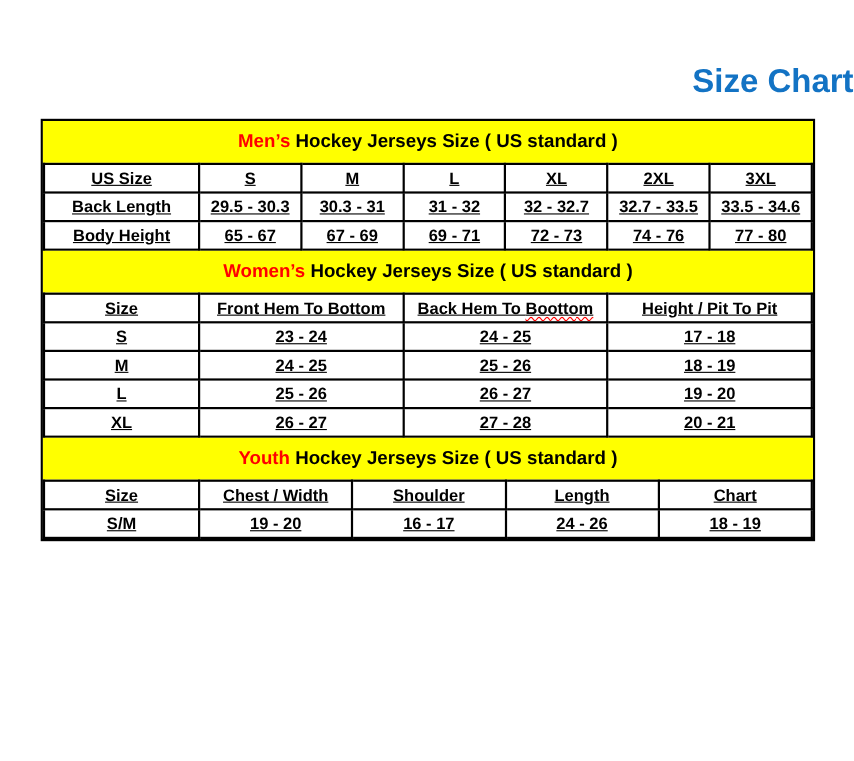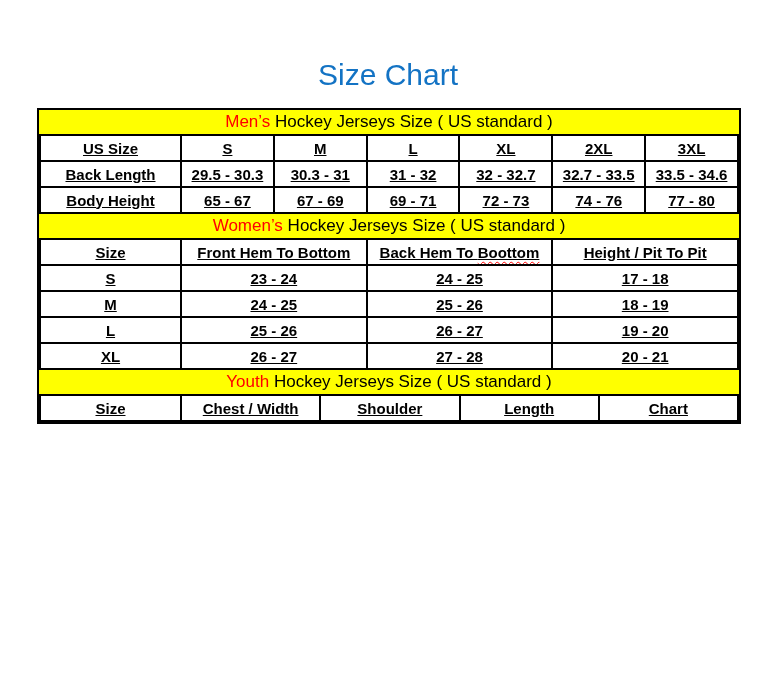--- a/index.html
+++ b/index.html
@@ -8,32 +8,32 @@
     --blue:#1373C4;
     --border:#000000;
   }
   *{box-sizing:border-box;}
   html,body{margin:0;padding:0;}
   body{
     width:776px;height:692px;overflow:hidden;background:#ffffff;
     font-family:"Liberation Sans",sans-serif;color:#000;
   }
   .page-title{
-    margin:58px 0 0 0;text-align:center;
-    font-size:30px;font-weight:normal;color:var(--blue);
+    margin:58px 0 0 0;text-align:right;
+    font-size:30px;font-weight:bold;color:var(--blue);
     letter-spacing:0px;
   }
   .chart-wrap{
     width:704px;margin:16px 0 0 37px;
     border:2px solid var(--border);
   }
   .section-header{
     background:var(--yellow);
-    height:24px;display:flex;align-items:center;justify-content:center;
-    font-size:17px;font-weight:normal;white-space:pre;
+    height:38px;display:flex;align-items:center;justify-content:center;
+    font-size:17px;font-weight:bold;white-space:pre;
   }
   .section-header .accent{color:var(--red);}
   table{
     width:100%;border-collapse:collapse;table-layout:fixed;text-decoration:underline;
   }
   col.label-col{width:141px;}
   th,td{
     border:2px solid var(--border);
     height:26px;padding:0 2px;
     font-size:15px;font-weight:bold;text-align:center;vertical-align:middle;
@@ -158,16 +158,23 @@
       <thead>
         <tr>
           <th>Size</th>
           <th>Chest / Width</th>
           <th>Shoulder</th>
           <th>Length</th>
           <th>Chart</th>
         </tr>
       </thead>
       <tbody>
+        <tr>
+          <th>S/M</th>
+          <td>19 - 20</td>
+          <td>16 - 17</td>
+          <td>24 - 26</td>
+          <td>18 - 19</td>
+        </tr>
       </tbody>
     </table>
 
 </div>
 
 </body></html>

